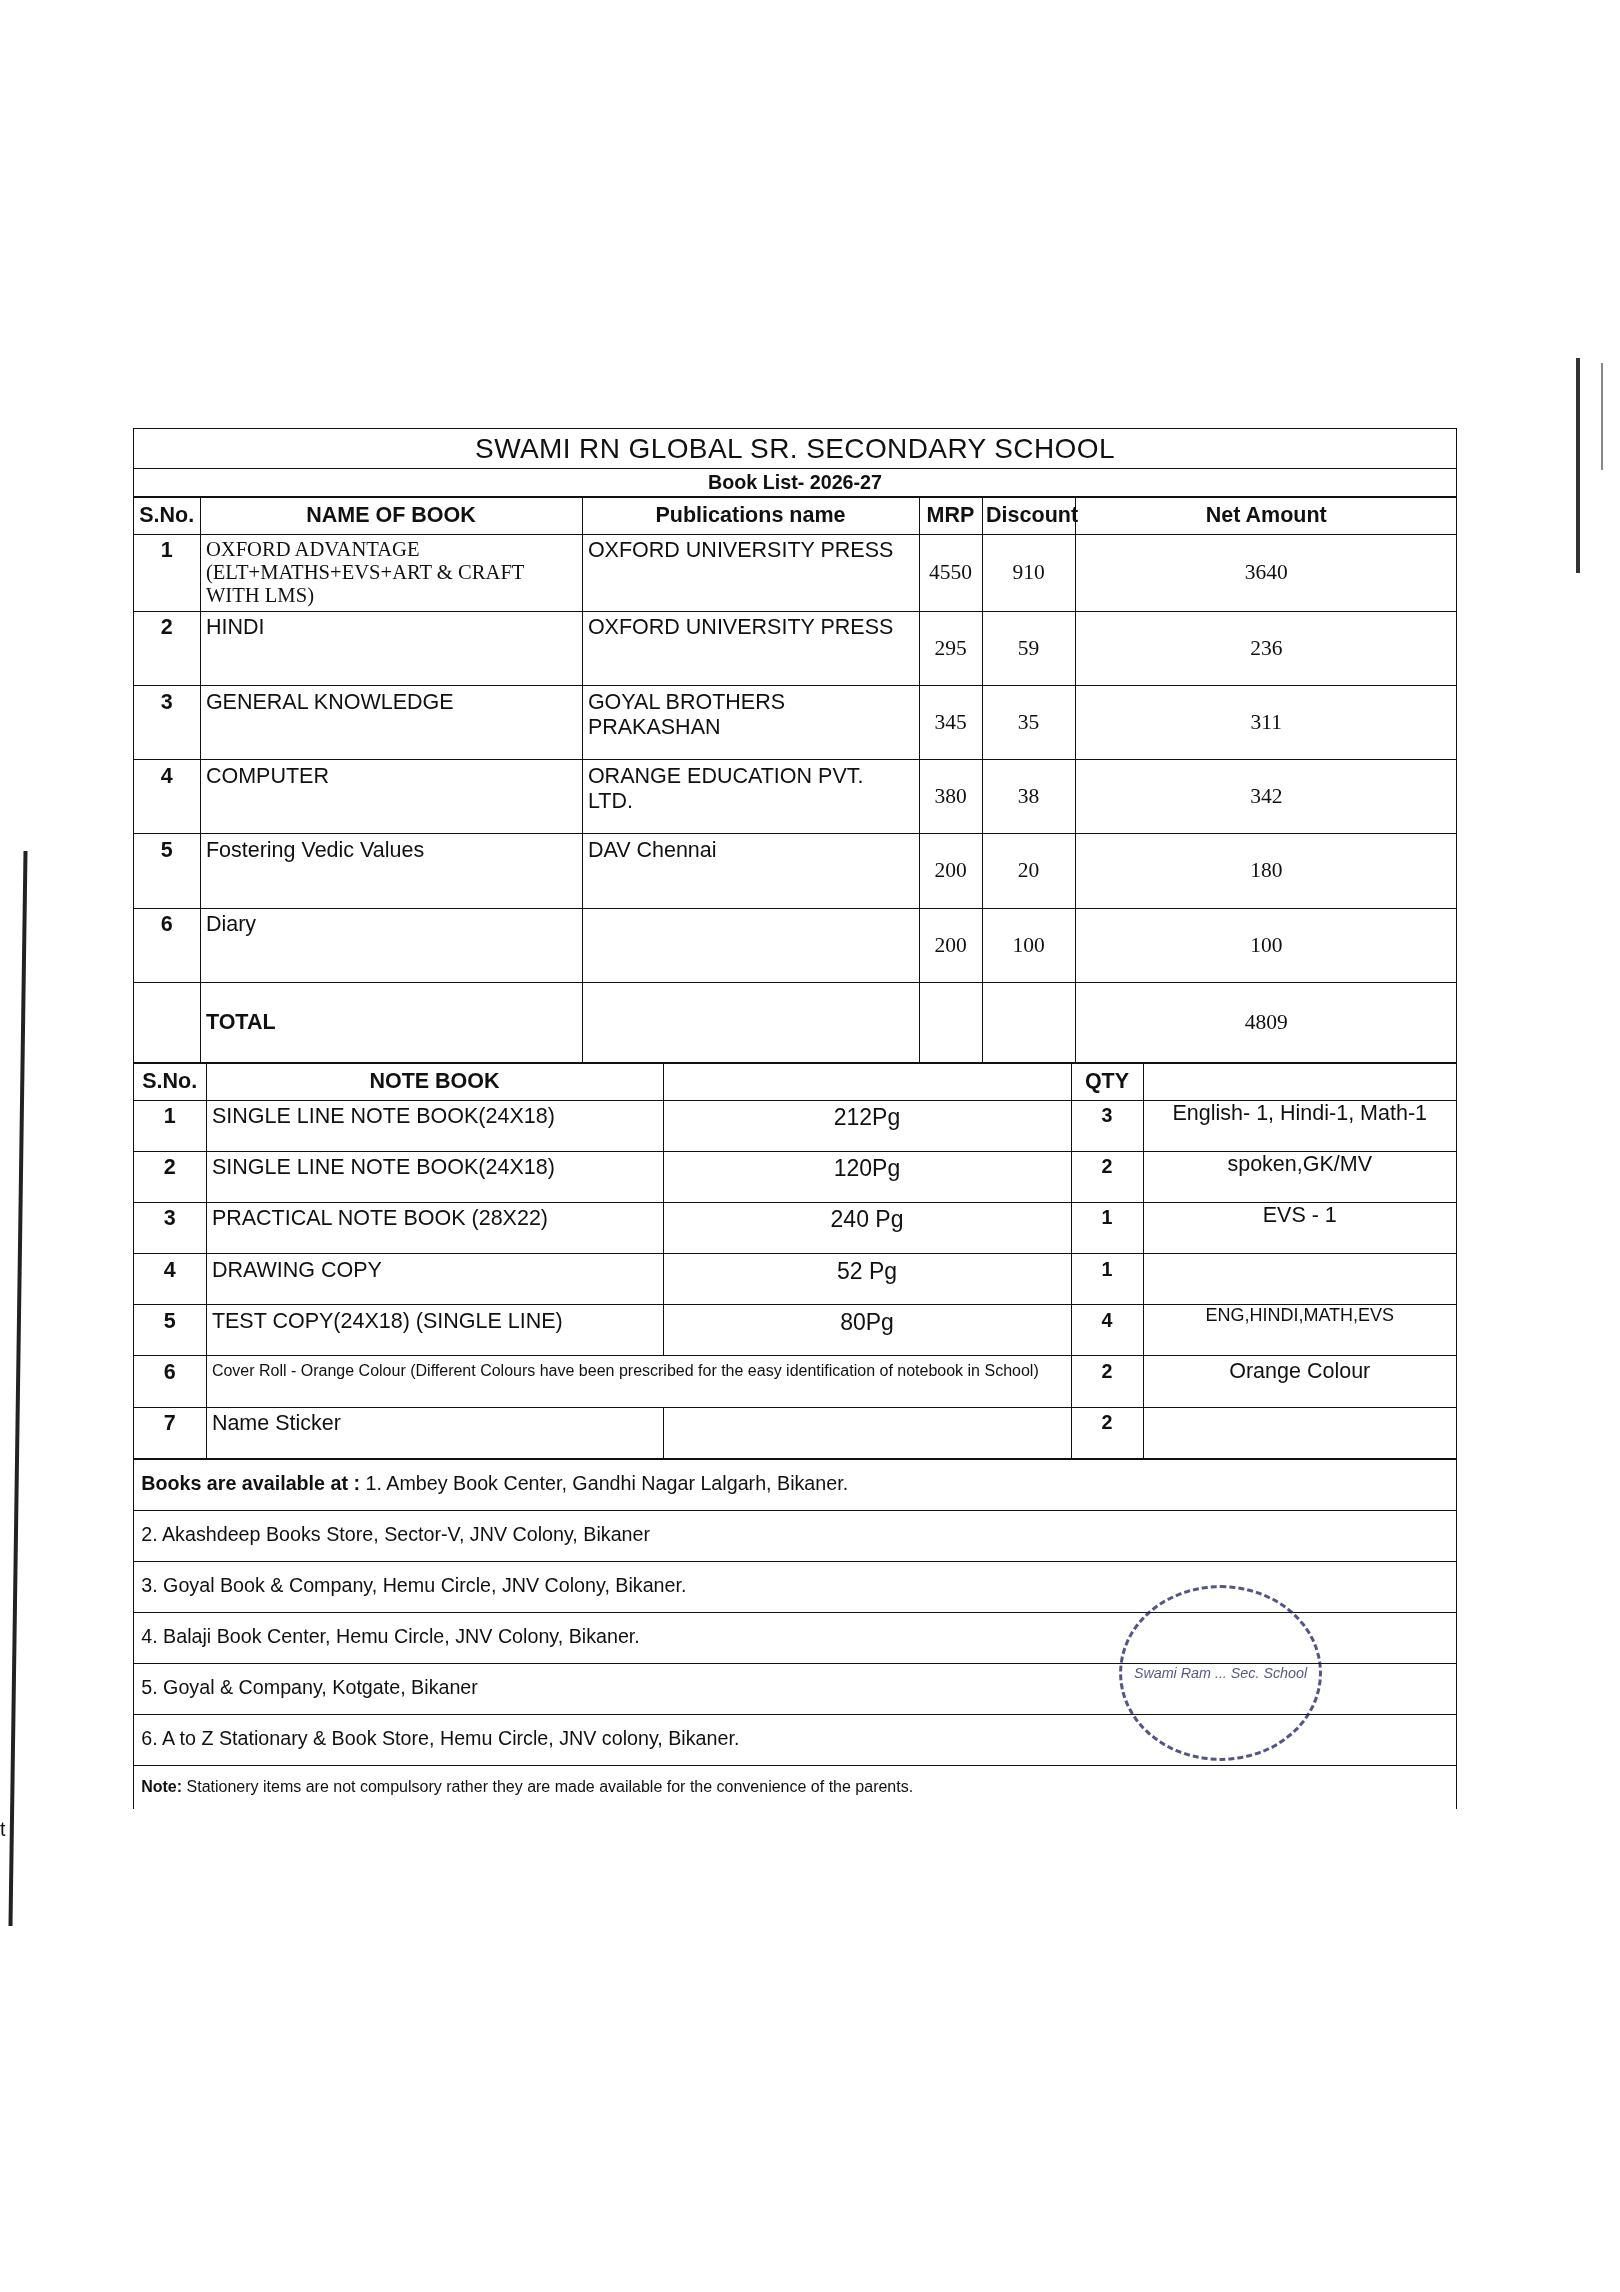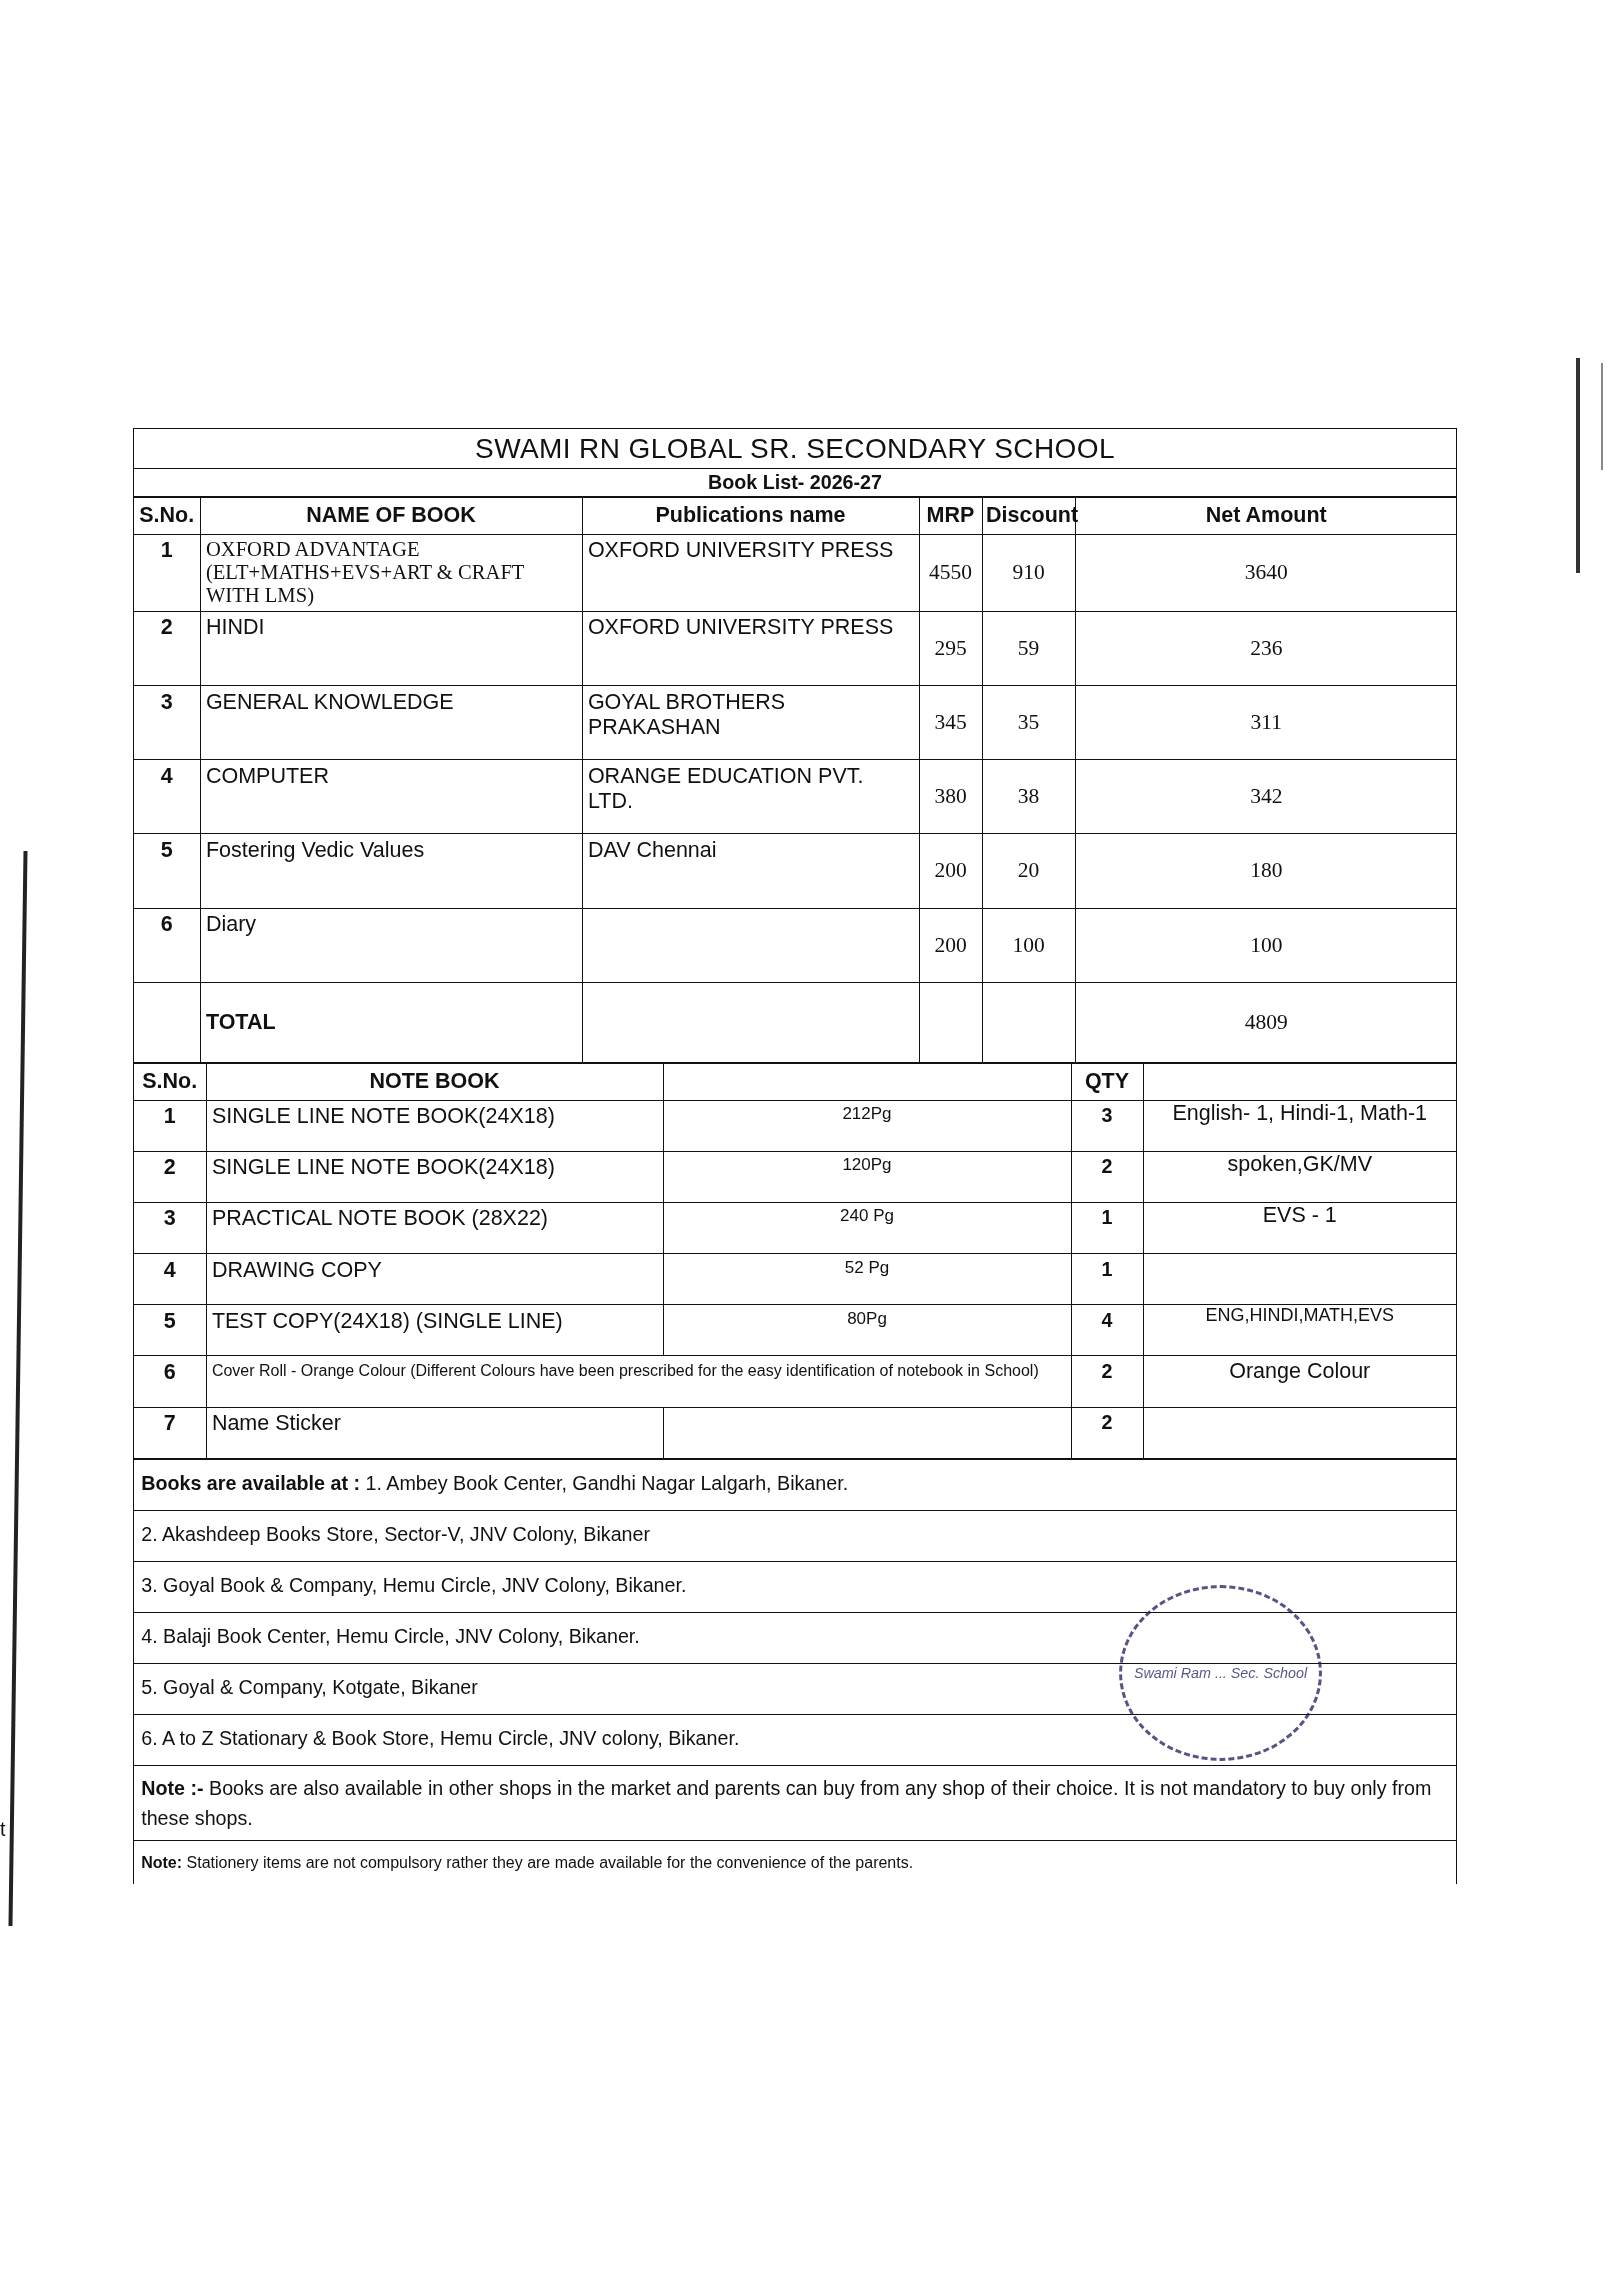--- a/index.html
+++ b/index.html
@@ -22,21 +22,21 @@
   table td:last-child, table th:last-child { border-right: none; }
   th { font-weight: bold; text-align: center; vertical-align: middle; height: 32px; padding: 1.8px 3.6px; }
   .sno { text-align: center; font-weight: bold; }
   .serif { font-family: "Liberation Serif", serif; font-size: 20.6px; }
   .num { text-align: center; vertical-align: middle; font-size: 21.5px; font-family: Liberation Serif, serif; }
   .books td { height: 66px; }
   .books tr.r1 td { height: 63px; }
   .books tr.total td { height: 72px; }
   .total-label { font-weight: bold; vertical-align: middle; }
   .nb td { height: 43px; }
-  .nb .pages { text-align: center; font-size: 17px; }
+  .nb .pages { text-align: center; font-size: 23px; }
   .nb .qty { text-align: center; font-weight: bold; font-size: 19.7px; }
   .nb .remark { text-align: center; font-size: 21.5px; padding-top: 0; }
   .nb .small { font-size: 16px; line-height: 21.5px; }
   .orange { font-size: 26px; line-height: 30px; }
   .info-row { border-bottom: 1.8px solid #111; font-size: 19.7px; padding: 12.5px 7.2px; height: 25px; }
   .info-row b { font-weight: bold; }
   .note-row { border-bottom: 1.8px solid #111; font-size: 19.7px; padding: 7.2px 7.2px; line-height: 30px; }
   .note2 { font-size: 16px; padding: 12.5px 7.2px; }
   .stamp {
     position: absolute; left: 1119px; top: 1585px; width: 197px; height: 170px;
@@ -208,24 +208,20 @@
   <div style="border-top:1.8px solid #111;">
     <div class="info-row">
       <b>Books are available at :</b>
       <span>1. Ambey Book Center, Gandhi Nagar Lalgarh, Bikaner.</span>
     </div>
     <div class="info-row">2. Akashdeep Books Store, Sector-V, JNV Colony, Bikaner</div>
     <div class="info-row">3. Goyal Book &amp; Company, Hemu Circle, JNV Colony, Bikaner.</div>
     <div class="info-row">4. Balaji Book Center, Hemu Circle, JNV Colony, Bikaner.</div>
     <div class="info-row">5. Goyal &amp; Company, Kotgate, Bikaner</div>
     <div class="info-row">6. A to Z Stationary &amp; Book Store, Hemu Circle, JNV colony, Bikaner.</div>
-    <div class="note-row">
-      <b>Note :-</b>
-      <span>Books are also available in other shops in the market and parents can buy from any shop of their choice. It is not mandatory to buy only from these shops.</span>
-    </div>
     <div class="note2">
       <b>Note:</b>
       <b style="font-weight:normal;">Stationery items are not compulsory rather they are made available for the convenience of the parents.</b>
     </div>
   </div>
 </div>
 
 <div class="stamp">
   <span>Swami Ram ... Sec. School</span>
 </div>

